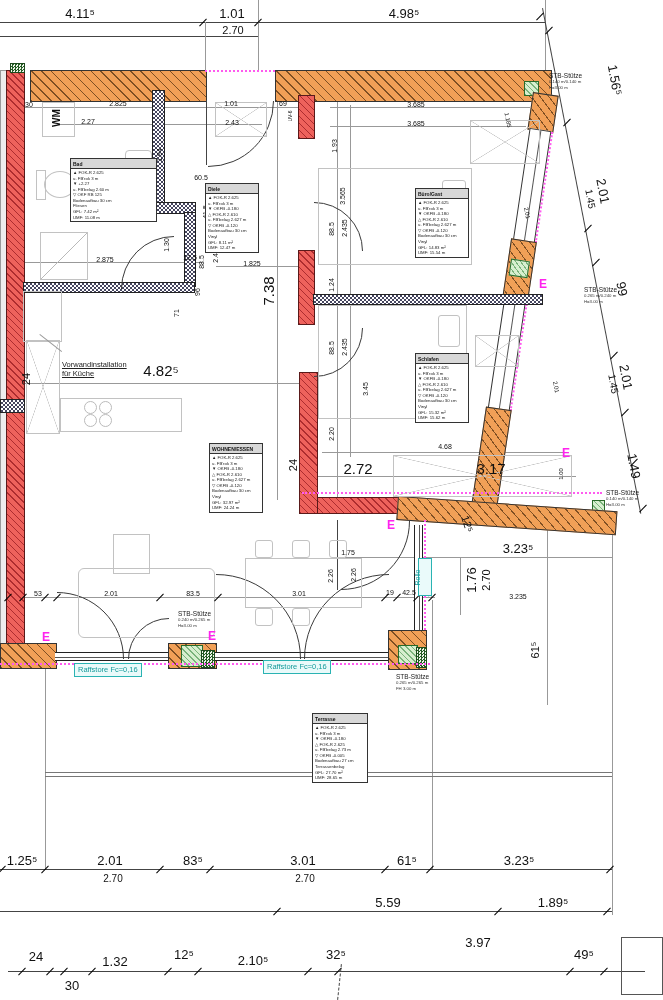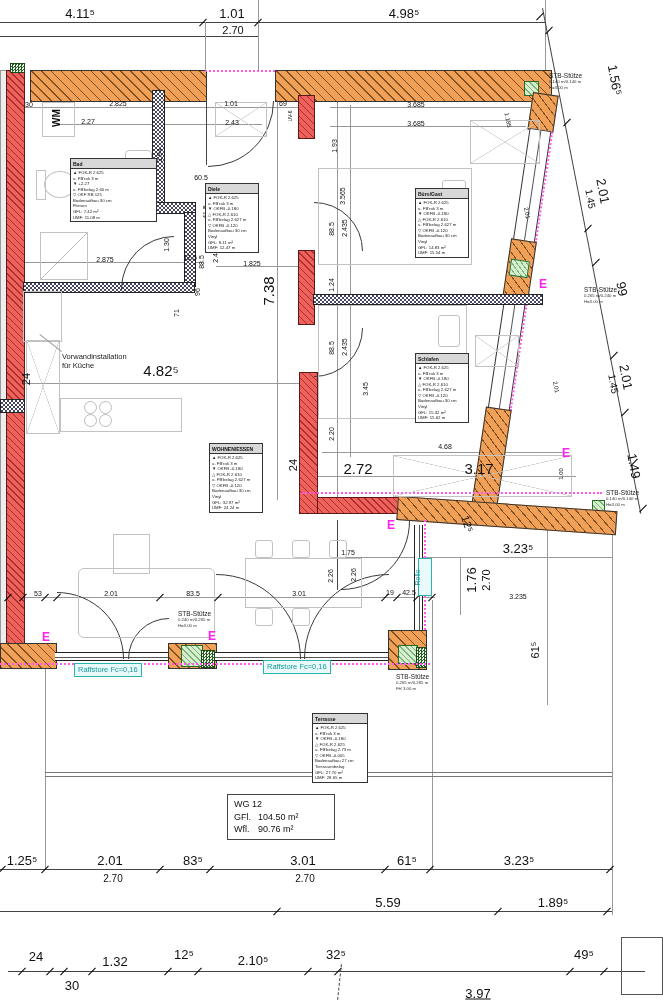--- a/index.html
+++ b/index.html
@@ -304,31 +304,26 @@
   <div class="cy" style="left:418px;top:558px;width:10px;height:34px;padding:1px;">
     <span style="position:absolute;left:-9px;top:15px;transform:rotate(-90deg);font-size:7px;">Rollo</span>
   </div>
 
   <div class="em" style="left:543px;top:284px;">E</div>
   <div class="em" style="left:566px;top:453px;">E</div>
   <div class="em" style="left:391px;top:525px;">E</div>
   <div class="em" style="left:46px;top:637px;">E</div>
   <div class="em" style="left:212px;top:636px;">E</div>
 
-  <div class="ann" style="left:62px;top:352px;">
+  <div class="ann" style="left:62px;top:360px;text-decoration:underline;">
     <div>Vorwandinstallation</div>
     <div>für Küche</div>
   </div>
   <div class="hl gl" style="left:40px;top:334px;width:28px;transform:rotate(38deg);transform-origin:left top;"></div>
 
-  <div class="wg">
-    <div class="row">WG 12</div>
-    <div class="row"><span class="lb">GFl.</span><span>104.50 m²</span></div>
-    <div class="row"><span class="lb">Wfl.</span><span>90.76 m²</span></div>
-  </div>
 
   <span class="dim d13" style="left:80px;top:13px;">4.11⁵</span>
   <span class="dim d13" style="left:232px;top:13px;">1.01</span>
   <span class="dim d11" style="left:233px;top:30px;">2.70</span>
   <span class="dim d13" style="left:404px;top:13px;">4.98⁵</span>
 
   <span class="dim r79 d13" style="left:615px;top:80px;">1.56⁵</span>
   <span class="dim r79 d13" style="left:603px;top:191px;">2.01</span>
   <span class="dim r79 d10" style="left:590px;top:199px;">1.45</span>
   <span class="dim r79 d13" style="left:622px;top:289px;">99</span>
@@ -363,21 +358,21 @@
   <span class="dim r90 d7" style="left:331px;top:285px;">1.24</span>
   <span class="dim r90 d7" style="left:331px;top:348px;">88.5</span>
   <span class="dim r90 d7" style="left:344px;top:347px;">2.435</span>
   <span class="dim r90 d15" style="left:268px;top:291px;">7.38</span>
   <span class="dim r90 d11" style="left:26px;top:379px;">24</span>
   <span class="dim d15" style="left:161px;top:370px;">4.82⁵</span>
   <span class="dim r90 d7" style="left:365px;top:389px;">3.45</span>
   <span class="dim r90 d7" style="left:331px;top:434px;">2.20</span>
   <span class="dim d7" style="left:445px;top:446px;">4.68</span>
   <span class="dim d15" style="left:358px;top:468px;">2.72</span>
-  <span class="dim d15" style="left:479px;top:468px;">3.17</span>
+  <span class="dim d15" style="left:491px;top:468px;">3.17</span>
   <span class="dim r90 d11" style="left:293px;top:465px;">24</span>
   <span class="dim r90 d6" style="left:561px;top:474px;">1.00</span>
   <span class="dim r79 d6" style="left:527px;top:213px;">2.01</span>
   <span class="dim r79 d6" style="left:556px;top:387px;">2.01</span>
   <span class="dim d7" style="left:348px;top:552px;">1.75</span>
   <span class="dim r90 d7" style="left:330px;top:576px;">2.26</span>
   <span class="dim r90 d7" style="left:353px;top:575px;">2.26</span>
   <span class="dim d7" style="left:299px;top:593px;">3.01</span>
   <span class="dim d7" style="left:38px;top:593px;">53</span>
   <span class="dim d7" style="left:111px;top:593px;">2.01</span>
@@ -407,21 +402,21 @@
   <span class="dim d13" style="left:388px;top:902px;">5.59</span>
   <span class="dim d13" style="left:553px;top:902px;">1.89⁵</span>
 
   <div class="hl" style="left:8px;top:971px;width:637px;"></div>
   <span class="dim d13" style="left:36px;top:956px;">24</span>
   <span class="dim d13" style="left:72px;top:985px;">30</span>
   <span class="dim d13" style="left:115px;top:961px;">1.32</span>
   <span class="dim d13" style="left:184px;top:954px;">12⁵</span>
   <span class="dim d13" style="left:253px;top:960px;">2.10⁵</span>
   <span class="dim d13" style="left:336px;top:954px;">32⁵</span>
-  <span class="dim d13" style="left:478px;top:993px;text-decoration:underline;">3.97</span>
+  <span class="dim d13" style="left:478px;top:942px;">3.97</span>
   <span class="dim d13" style="left:584px;top:954px;">49⁵</span>
 
   <div class="tk" style="left:203px;top:22px;"></div>
   <div class="tk" style="left:258px;top:22px;"></div>
   <div class="tk" style="left:540px;top:16px;"></div>
   <div class="tk" style="left:549px;top:30px;"></div>
   <div class="tk" style="left:567px;top:122px;"></div>
   <div class="tk" style="left:588px;top:228px;"></div>
   <div class="tk" style="left:596px;top:262px;"></div>
   <div class="tk" style="left:614px;top:355px;"></div>

